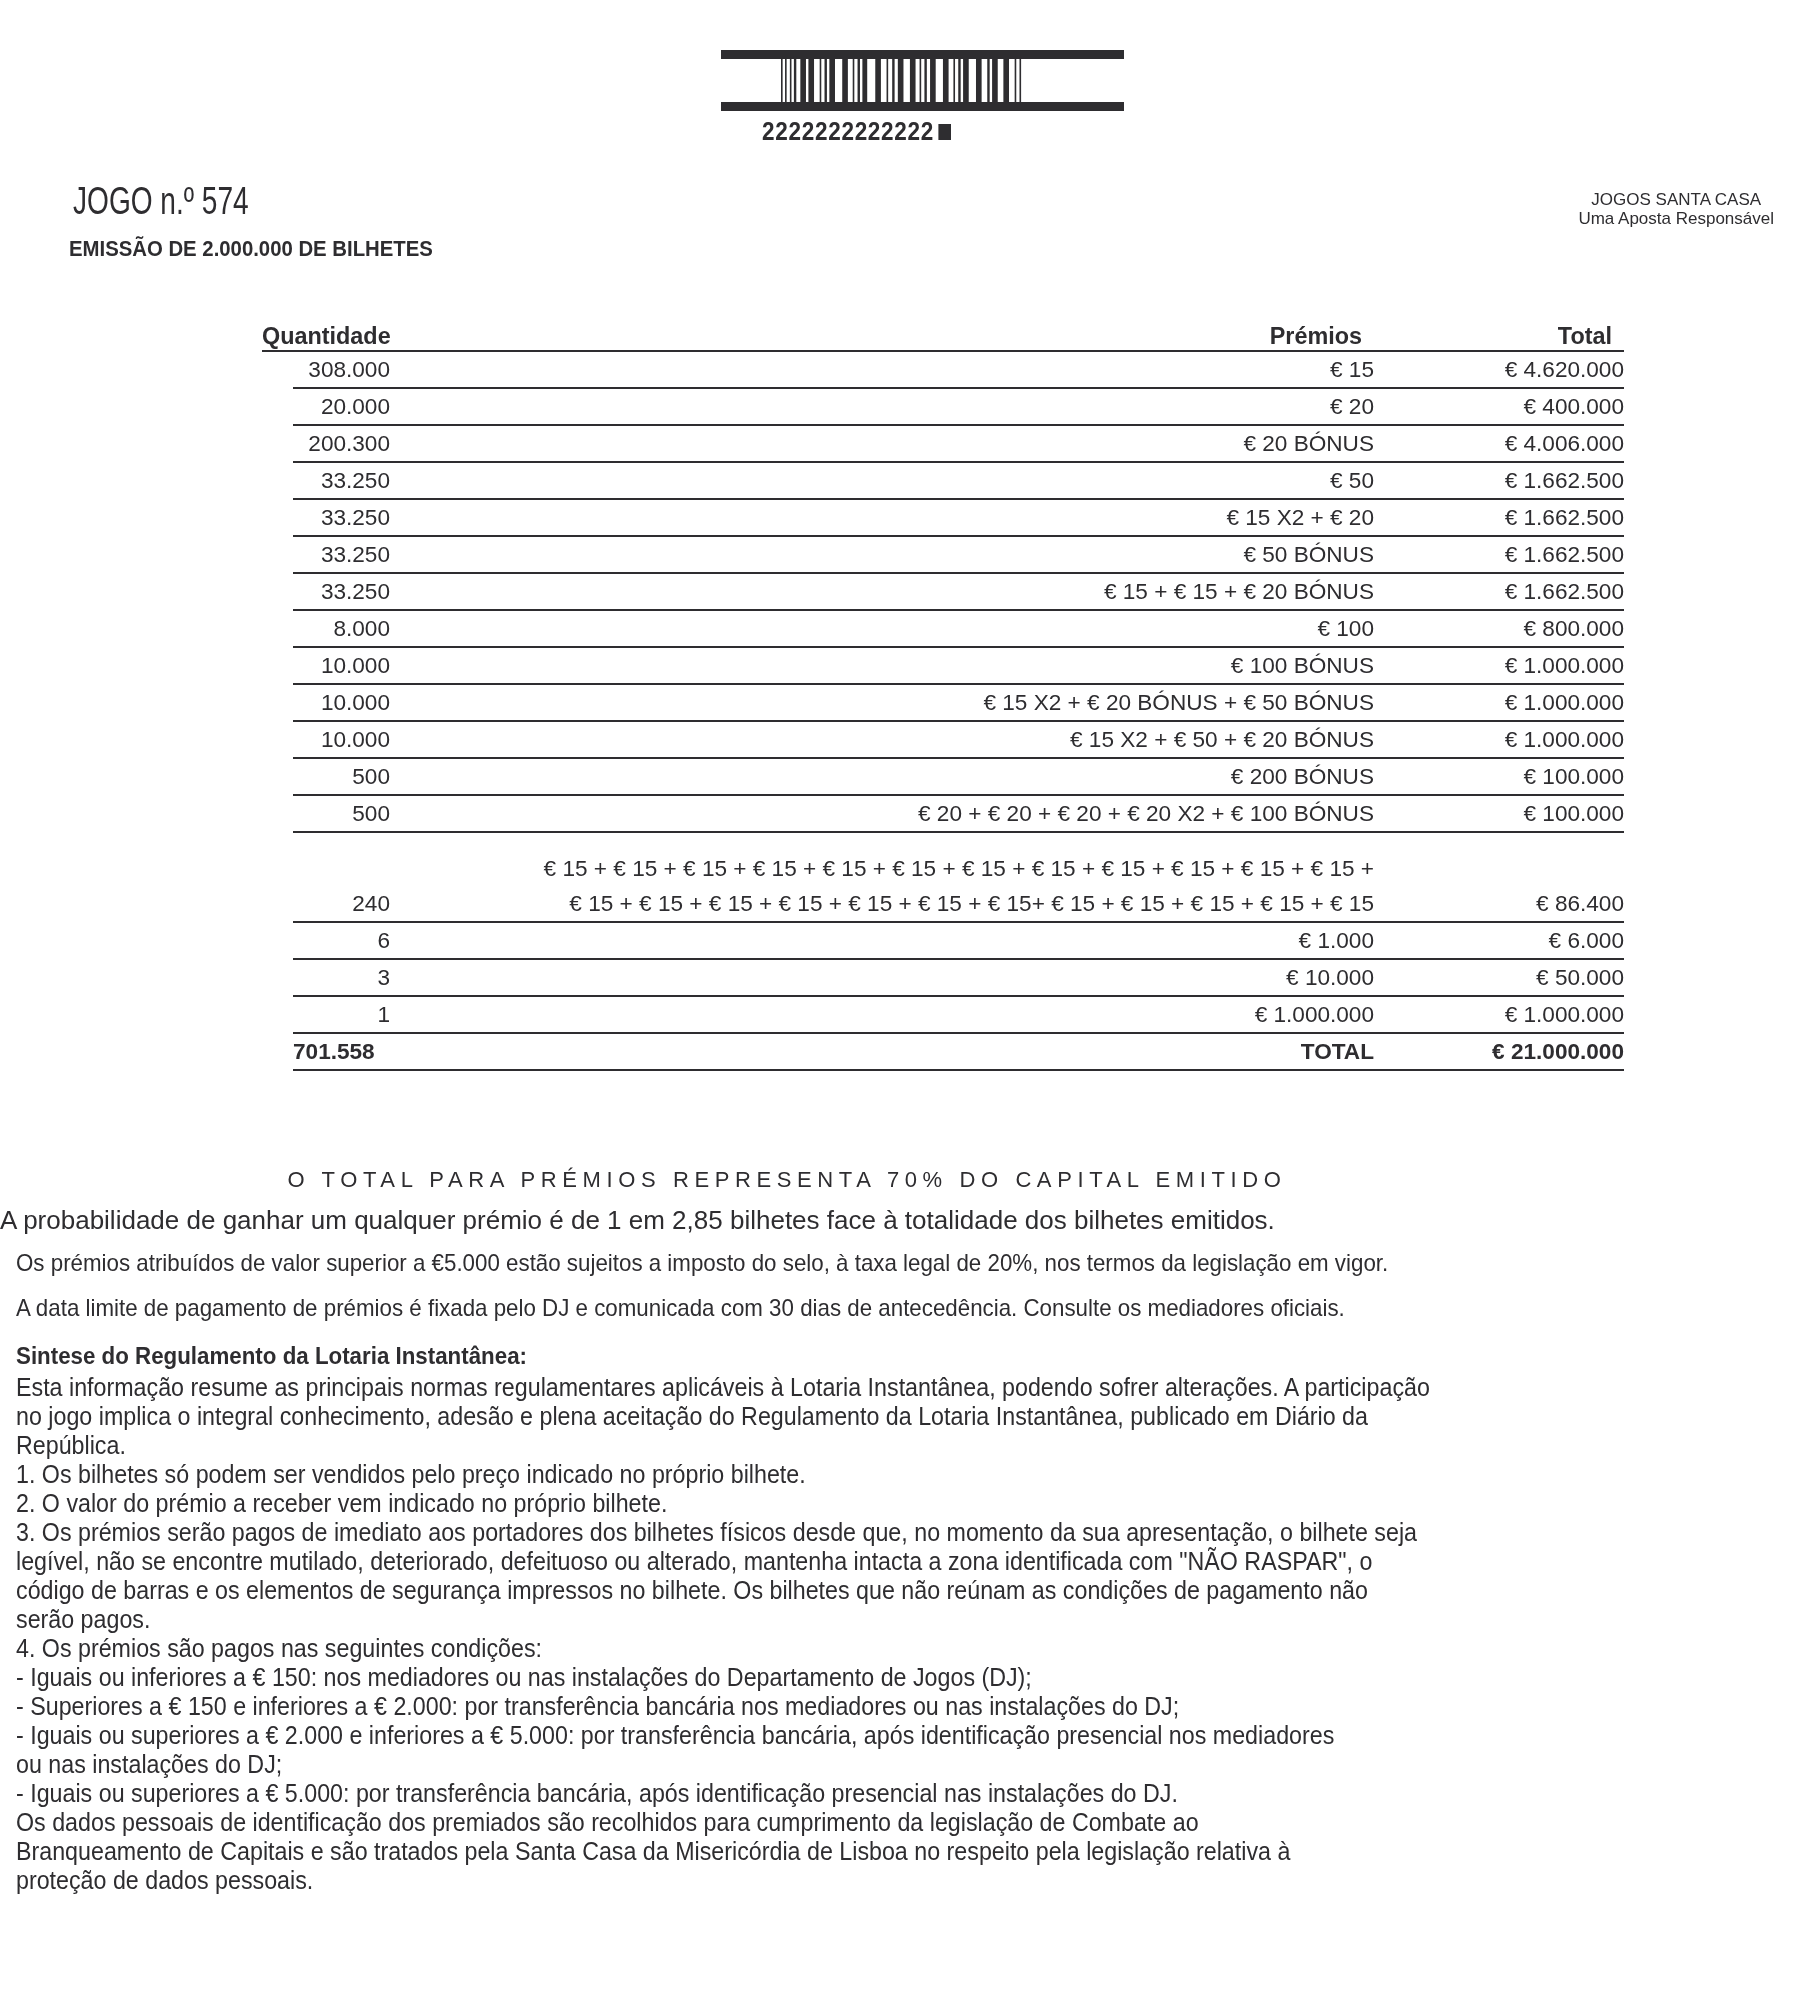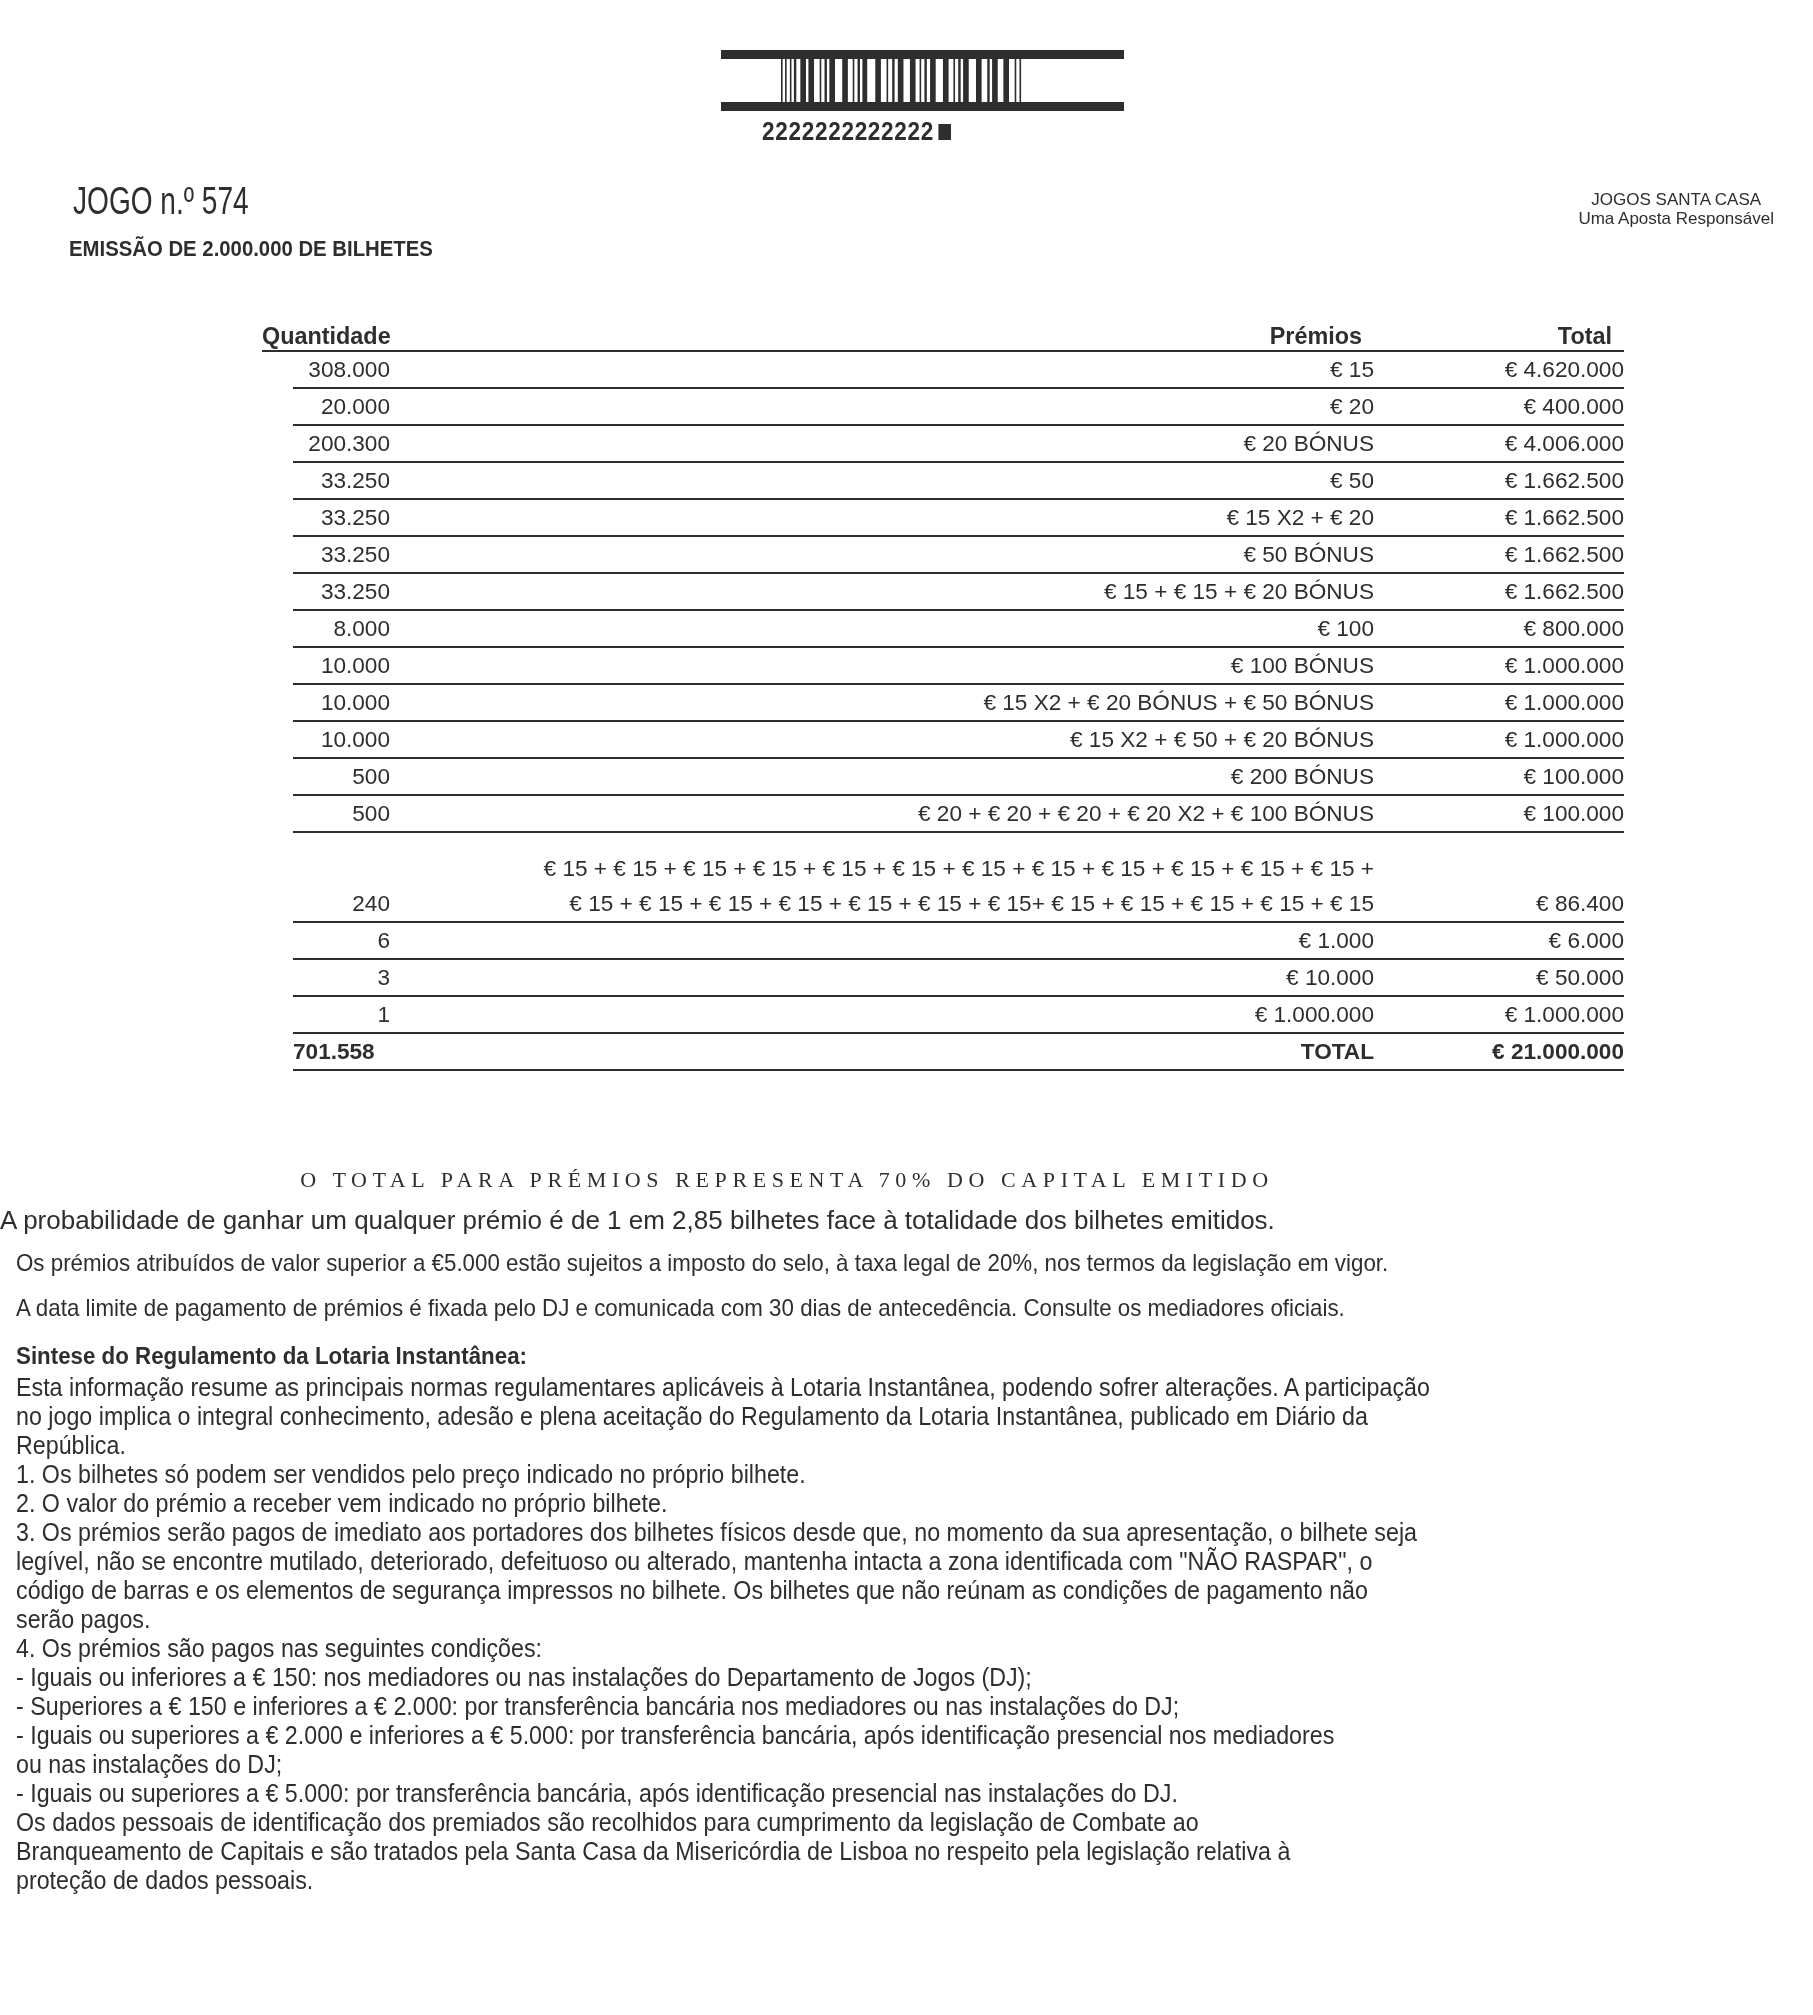--- a/index.html
+++ b/index.html
@@ -25,21 +25,21 @@
   .row.total { font-weight: bold; border-bottom: 2.4px solid #2e2d30; }
   .c-qty { width: 97px; text-align: right; padding-right: 0; box-sizing: border-box; }
   .thead .c-qty { text-align: left; }
   .c-prize { flex: 1; text-align: right; padding-right: 0; }
   .c-total { width: 250px; text-align: right; padding-right: 0; }
   .thead .c-total { padding-right: 12px; }
   .prize-lines div { line-height: 35px; }
   .row.total .c-qty { text-align: left; }
 
   
-  #capital-note { left: 0; width: 1574px; top: 1167px; text-align: center; font-size: 22px; letter-spacing: 5.6px; font-family: Liberation Serif, serif; }
+  #capital-note { left: 0; width: 1574px; top: 1167px; text-align: center; font-size: 22px; letter-spacing: 5.6px; }
   #probability { left: 0; width: 1814px; top: 1205px; font-size: 26px; }
   .note-line { left: 16px; font-size: 24px; transform: scaleX(0.93); transform-origin: left top; white-space: nowrap; }
   #tax-note { top: 1249px; }
   #date-note { top: 1294px; }
 
   #regulation { left: 16px; top: 1342px; width: 1814px; transform: scaleX(0.93); transform-origin: left top; }
   #reg-title { font-size: 24px; font-weight: bold; margin-bottom: 3.2px; }
   #reg-body div { font-size: 25px; line-height: 29px; white-space: nowrap; }
 </style>
 </head>

